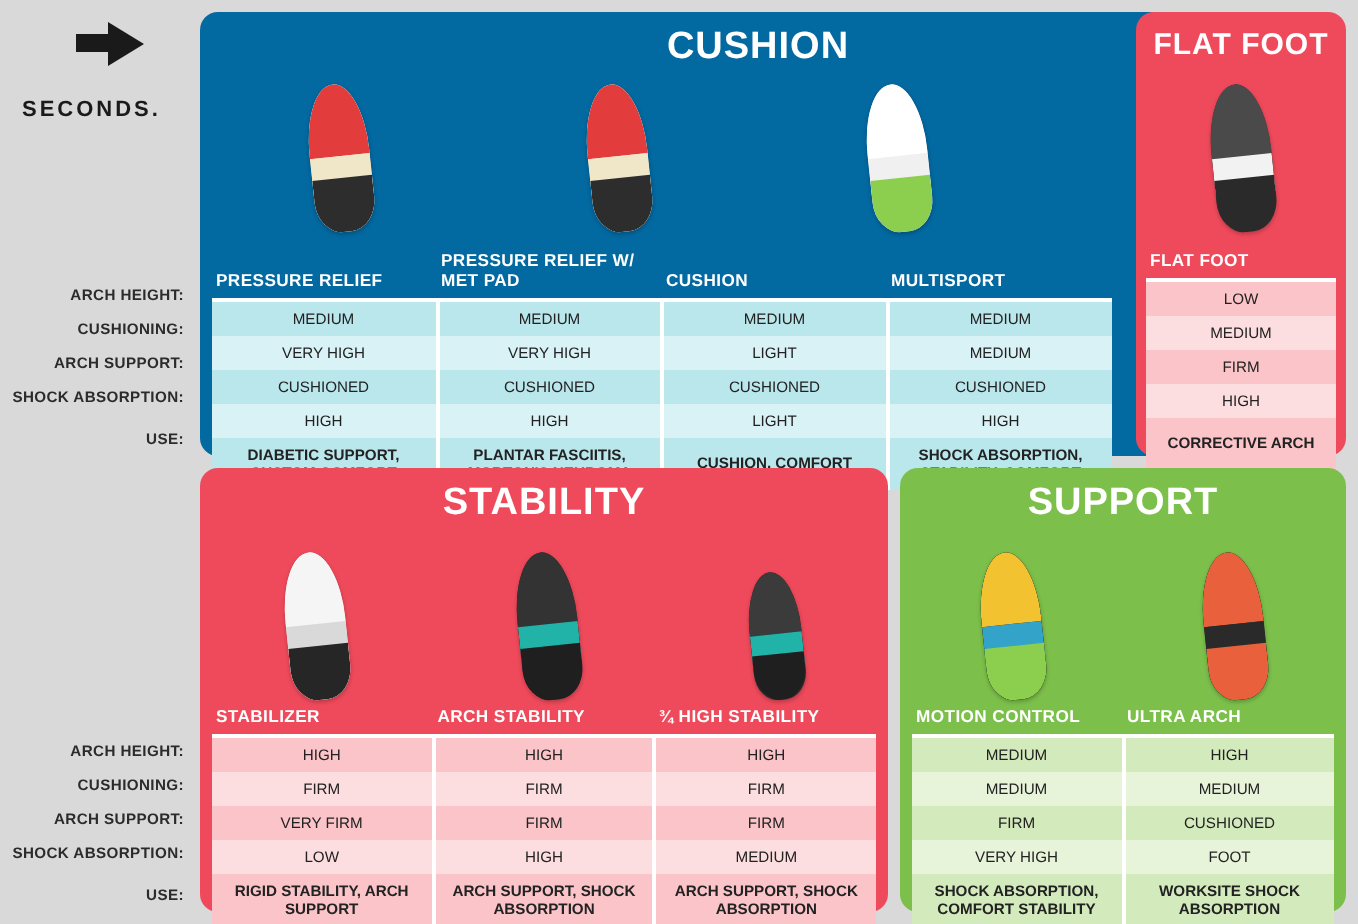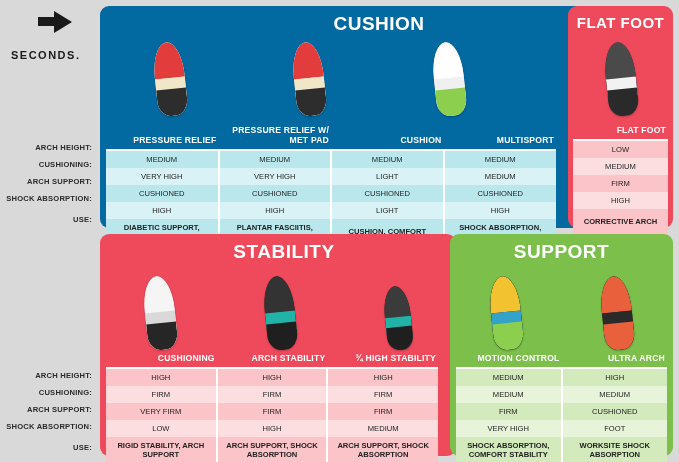--- a/index.html
+++ b/index.html
@@ -40,21 +40,21 @@
     text-align:center;font-weight:bold;color:#ffffff;
     letter-spacing:.5px;
   }
 
   #cushion-panel{left:100px;top:6px;width:558px;height:222px;background:#0369a1;}
   #cushion-panel .panel-title{font-size:19px;padding-top:7px;}
 
   #flat-panel{left:568px;top:6px;width:105px;height:222px;background:#ef4a5b;}
   #flat-panel .panel-title{font-size:15px;padding-top:8px;line-height:17px;}
 
-  #stability-panel{left:100px;top:234px;width:344px;height:222px;background:#ef4a5b;padding-left:12px;}
+  #stability-panel{left:100px;top:234px;width:344px;height:222px;background:#ef4a5b;}
   #stability-panel .panel-title{font-size:19px;padding-top:7px;}
 
   #support-panel{left:450px;top:234px;width:223px;height:222px;background:#7cc04b;}
   #support-panel .panel-title{font-size:19px;padding-top:7px;}
 
   
   .art-row{position:absolute;left:0;right:0;display:flex;justify-content:space-around;align-items:flex-end;}
   .insole{position:relative;}
 
   
@@ -74,21 +74,21 @@
   .rowlabels{position:absolute;left:0;width:96px;text-align:right;}
   .rowlabel{
     font-size:7.6px;font-weight:bold;color:#2b2b2b;letter-spacing:.2px;
     height:17px;line-height:17px;padding-right:4px;box-sizing:border-box;
   }
   .rowlabel.use{height:26px;line-height:26px;}
 
   table.spec{border-collapse:collapse;table-layout:fixed;}
   table.spec th{
     color:#ffffff;font-size:8.6px;font-weight:bold;letter-spacing:.2px;
-    padding:3px 2px 4px 2px;text-align:right;vertical-align:bottom;
+    padding:3px 2px 4px 2px;text-align:left;vertical-align:bottom;
   }
   table.spec td{
     font-size:7.6px;color:#222;text-align:center;
     height:17px;padding:0 2px;line-height:9px;
   }
   table.spec td.use{height:26px;font-weight:bold;line-height:9.5px;}
   
   .cy td.odd{background:#b9e7ec;}
   .cy td.even{background:#d9f2f5;}
   .rd td.odd{background:#fbc4c8;}
@@ -255,21 +255,21 @@
     </div>
 
     <table class="spec rd" style="position:absolute;left:6px;top:116px;width:332px;">
       <colgroup>
           <col style="width:33.34%">
           <col style="width:33.33%">
           <col style="width:33.33%">
         </colgroup>
       <tbody>
           <tr class="hdrline">
-        <th>CUSHIONING</th>
+        <th>STABILIZER</th>
         <th>ARCH STABILITY</th>
         <th>¾ HIGH STABILITY</th>
       </tr>
       <tr>
         <td class="odd">HIGH</td>
         <td class="odd vline">HIGH</td>
         <td class="odd vline">HIGH</td>
       </tr>
       <tr>
         <td class="even">FIRM</td>

